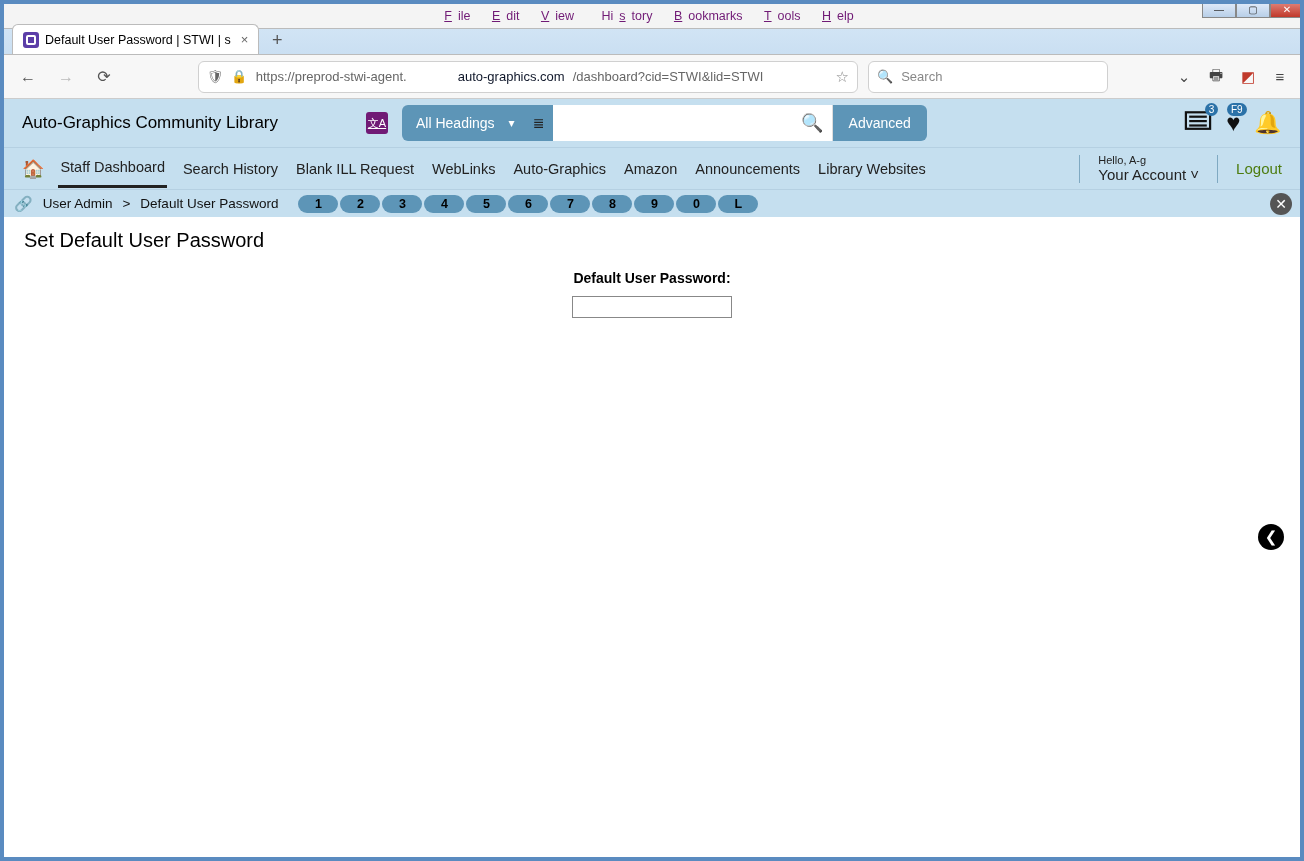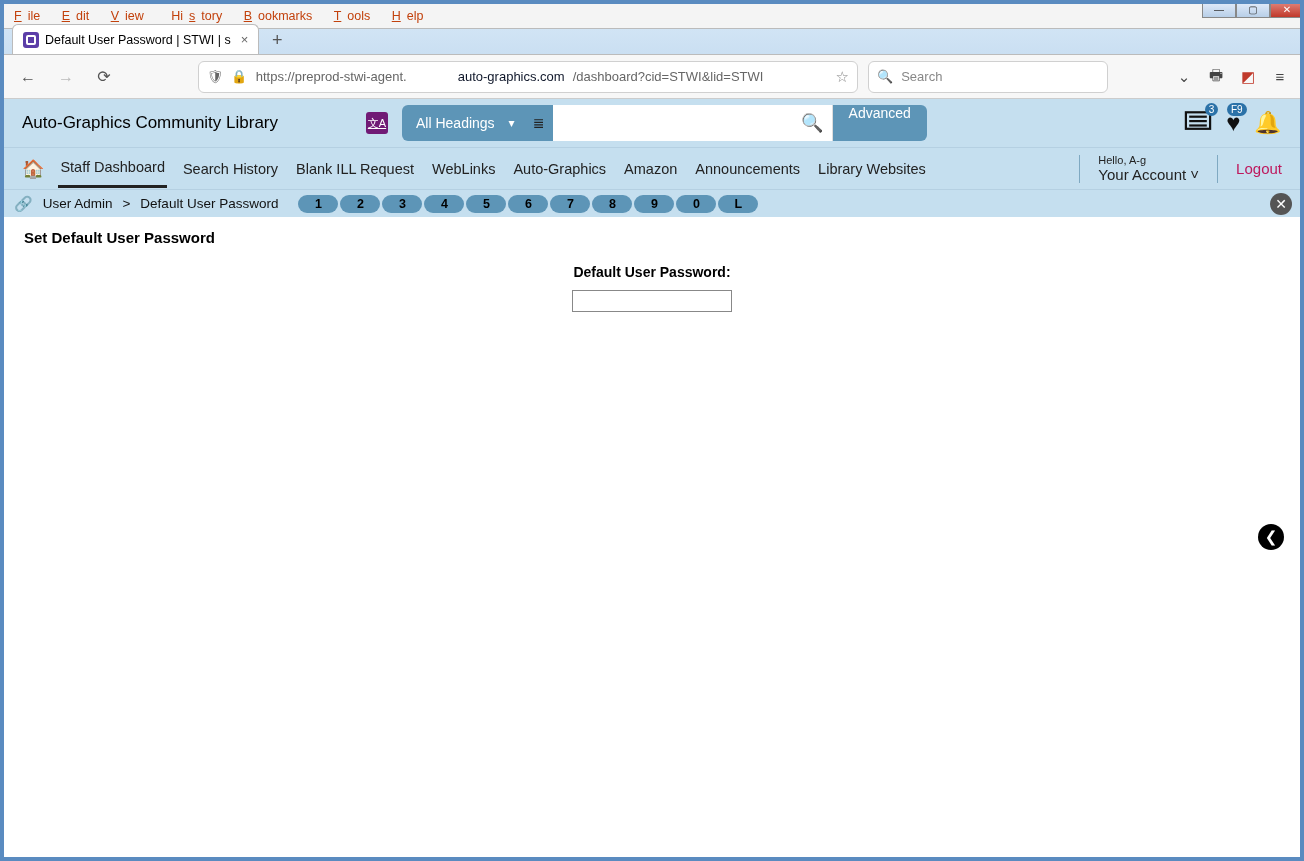--- a/index.html
+++ b/index.html
@@ -4,21 +4,21 @@
 <style>
   * { box-sizing: border-box; margin: 0; padding: 0; font-family: -apple-system, "Segoe UI", Tahoma, Arial, sans-serif; }
   body { width: 1304px; height: 861px; background: #fff; border: 4px solid #5a8bc0; overflow: hidden; position: relative; }
   .window-controls { position: absolute; top: -4px; right: -4px; display: flex; z-index: 1000; }
   .window-controls button { width: 34px; height: 18px; border: 1px solid #888; font-size: 10px; display:flex; align-items:center; justify-content:center; cursor:pointer; }
   .wc-min { background: linear-gradient(#e6eefc,#b8cfe8); color:#333; }
   .wc-max { background: linear-gradient(#e6eefc,#b8cfe8); color:#333; }
   .wc-close { background: linear-gradient(#e58b82,#c0392b); color:#fff; }
 
   
-  .browser-menu { background: #f4f4f4; border-bottom: 1px solid #bbb; padding: 1px 4px; font-size: 12.5px; color:#c2410c; }
+  .browser-menu { background: #f4f4f4; border-bottom: 1px solid #bbb; padding: 1px 4px; font-size: 12.5px; color:#701a75;text-align:center; }
   .browser-menu span { padding: 2px 6px; display: inline-block; }
   .browser-menu span u { text-decoration: underline; }
 
   
   .tabstrip { height: 26px; background: linear-gradient(#d1e4f5,#cadff2); display:flex; align-items:flex-end; padding: 0 8px; gap:4px; border-bottom:1px solid #bbb; position:relative; }
   .tab { background:#fff; border:1px solid #bbb; border-bottom:none; border-radius:6px 6px 0 0; height:30px; display:flex; align-items:center; padding:0 10px; font-size:12.5px; gap:6px; }
   .tab .favicon { width:16px; height:16px; background:#5c3ea8; border-radius:3px; display:inline-block; position:relative; }
   .tab .favicon::after { content:""; position:absolute; inset:3px; border:2px solid #fff; border-radius:2px; }
   .tab .close { font-size:13px; color:#666; cursor:pointer; margin-left:4px; }
   .newtab { width:28px; height:28px; display:flex; align-items:center; justify-content:center; color:#555; font-size:18px; cursor:pointer; }
@@ -39,49 +39,49 @@
   .site-header { background:#c5dfef; height:48px; display:flex; align-items:center; padding:0 18px; gap:14px; }
   .site-title { font-size:17px; color:#000000; flex:0 0 330px; }
   .lang-icon { width:22px; height:22px; background:#701a75; color:#fff; font-size:11px; display:flex; align-items:center; justify-content:center; border-radius:3px;text-decoration:underline; }
 
   .search-panel { display:flex; align-items:center; }
   .search-panel .select { background:#5d95b7; color:#fff; height:36px; border-radius:6px 0 0 6px; padding:0 30px 0 14px; display:flex; align-items:center; font-size:14px; position:relative; cursor:pointer; }
   .search-panel .select::after { content:"▾"; position:absolute; right:10px; font-size:12px; }
   .search-panel .db-icon { background:#5d95b7; color:#222; height:36px; width:28px; display:flex; align-items:center; justify-content:center; font-size:14px; }
   .search-panel .input { background:#fff; height:36px; width:240px; border:none; }
   .search-panel .go { background:#fff; height:36px; width:40px; display:flex; align-items:center; justify-content:center; color:#5d95b7; font-size:18px; border-right:1px solid #ddd; cursor:pointer; }
-  .search-panel .adv { background:#5d95b7; color:#fff; height:36px; border-radius:0 6px 6px 0; padding:0 16px; display:flex; font-size:14px; cursor:pointer; }
+  .search-panel .adv { background:#5d95b7; color:#fff; height:36px; border-radius:0 6px 6px 0; padding:0 16px; display:flex; align-items:center; font-size:14px; cursor:pointer; }
 
   .header-icons { margin-left:auto; display:flex; align-items:center; gap:14px; }
   .hi { position:relative; color:#111; font-size:22px; cursor:pointer; }
   .hi .badge { position:absolute; top:-6px; right:-6px; background:#2b72a8; color:#fff; border-radius:8px; font-size:10px; padding:0 4px; line-height:13px; }
   .hi.heart { font-size:24px; }
   .hi.newsp svg { width:28px; height:22px; }
 
   
   .site-nav { background:#c5dfef; height:42px; display:flex; align-items:center; padding:0 18px; gap:14px; font-size:14.5px; color:#222; border-top:1px solid #b5d0e2; position:relative; }
   .site-nav .home-icon { font-size:18px; color:#111; cursor:pointer; }
   .site-nav a { color:#222; text-decoration:none; padding:10px 2px; cursor:pointer; display:inline-block; }
   .site-nav a.active { border-bottom:3px solid #222; }
   .account-box { margin-left:auto; display:flex; align-items:center; gap:18px; }
   .account-box .divider { width:1px; height:28px; background:#7fa9c2; }
   .account-box .hello { font-size:11px; color:#222; }
   .account-box .acct { font-size:15px; color:#222; cursor:pointer; }
-  .account-box .logout { font-size:15px; color:#be185d; cursor:pointer; }
+  .account-box .logout { font-size:15px; color:#4d7c0f; cursor:pointer; }
 
   
   .crumb-row { background:#c5dfef; height:28px; display:flex; align-items:center; padding:0 10px; gap:10px; font-size:13.5px; color:#111; border-top:1px solid #b5d0e2; position:relative; }
   .crumb-row .linkicon { font-size:15px; color:#222; }
   .pill { background:#5d95b7; color:#000; font-weight:bold; font-size:12.5px; width:40px; height:18px; border-radius:9px; display:flex; align-items:center; justify-content:center; cursor:pointer; }
   .pills { display:flex; gap:2px; margin-left:10px; }
   .close-circle { position:absolute; right:8px; width:22px; height:22px; border-radius:50%; background:#555; color:#fff; display:flex; align-items:center; justify-content:center; font-size:14px; cursor:pointer; }
 
   
   .main { background:#fff; padding:12px 20px; position:relative; height:600px; }
-  .page-heading { font-weight:bold; font-size:15px; margin-bottom:18px; }
+  .page-heading { font-weight:normal; font-size:20px; margin-bottom:18px; }
   .form-row { display:flex; align-items:center; gap:10px; font-size:14px; font-weight:bold;flex-direction:column; }
   .form-row input { width:160px; height:22px; border:1px solid #888; padding:0 4px; font-size:13px; }
   .action-btns { position:absolute; top:10px; right:20px; display:flex; gap:14px; }
   .action-btns button { background:#fff; border:1.5px solid #000; padding:3px 12px; font-weight:bold; font-size:13px; cursor:pointer; }
 
   .side-chevron { position:absolute; right:16px; top:520px; width:26px; height:26px; border-radius:50%; background:#000; color:#fff; display:flex; align-items:center; justify-content:center; font-size:15px; cursor:pointer; }
 </style>
 </head>
 <body>
 

